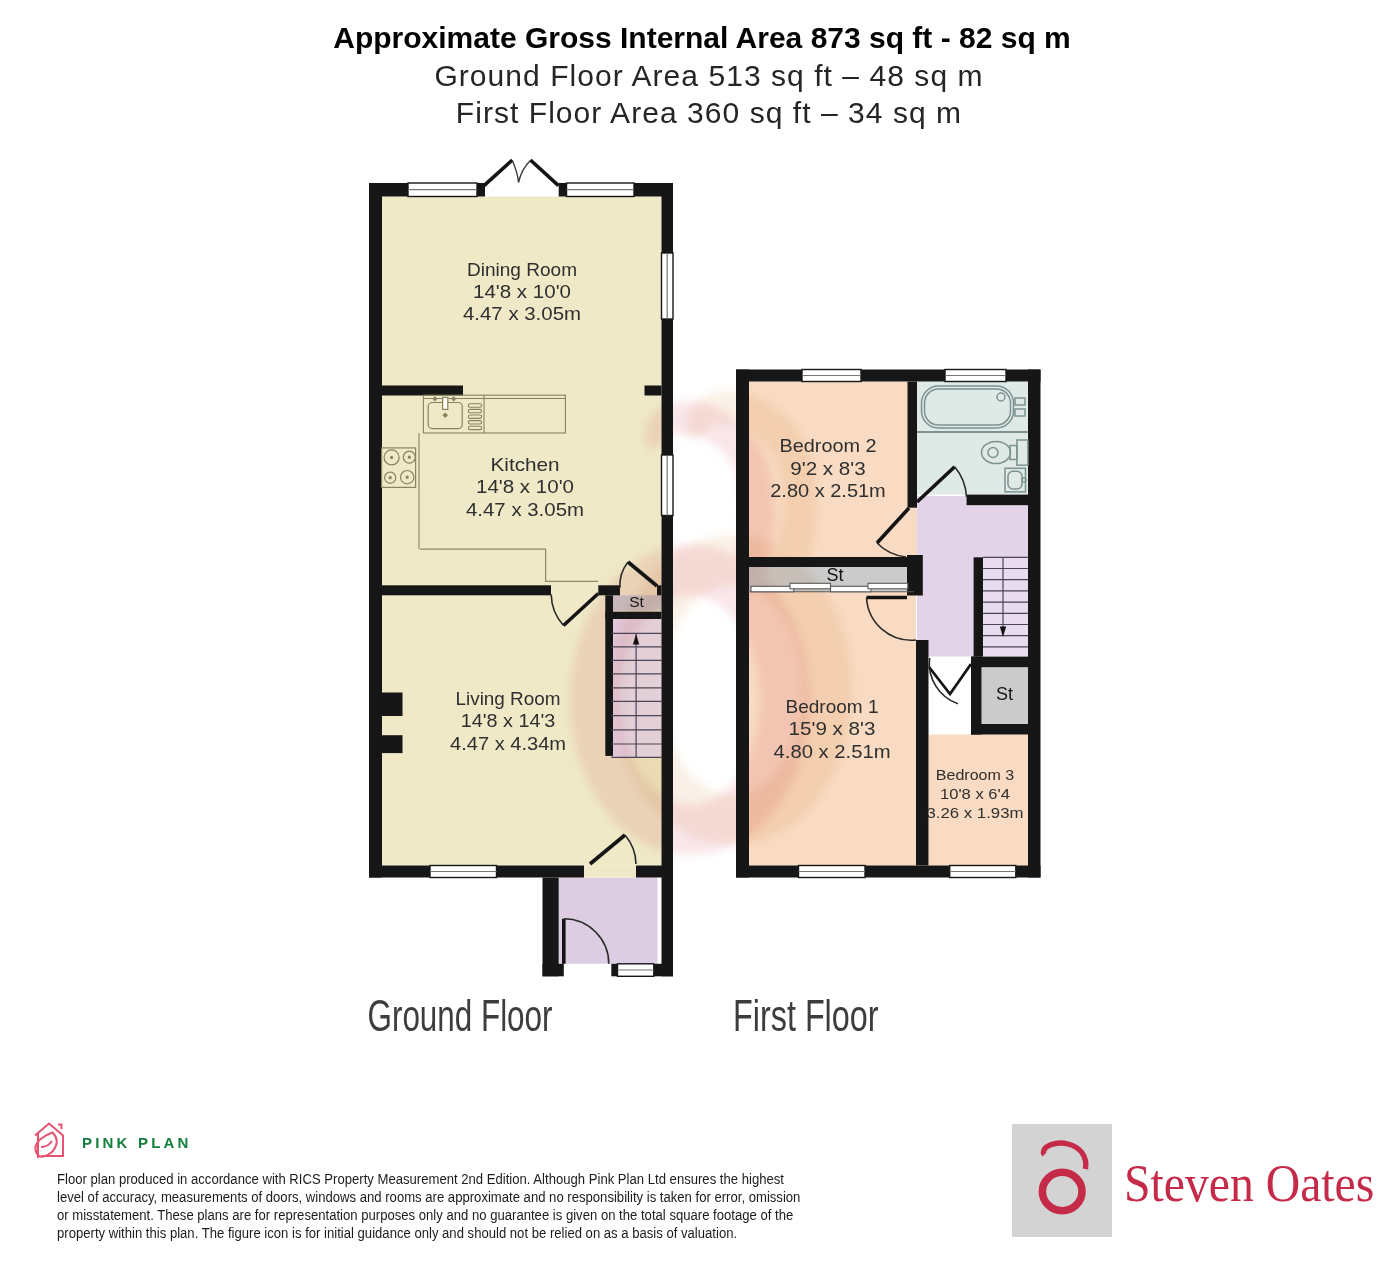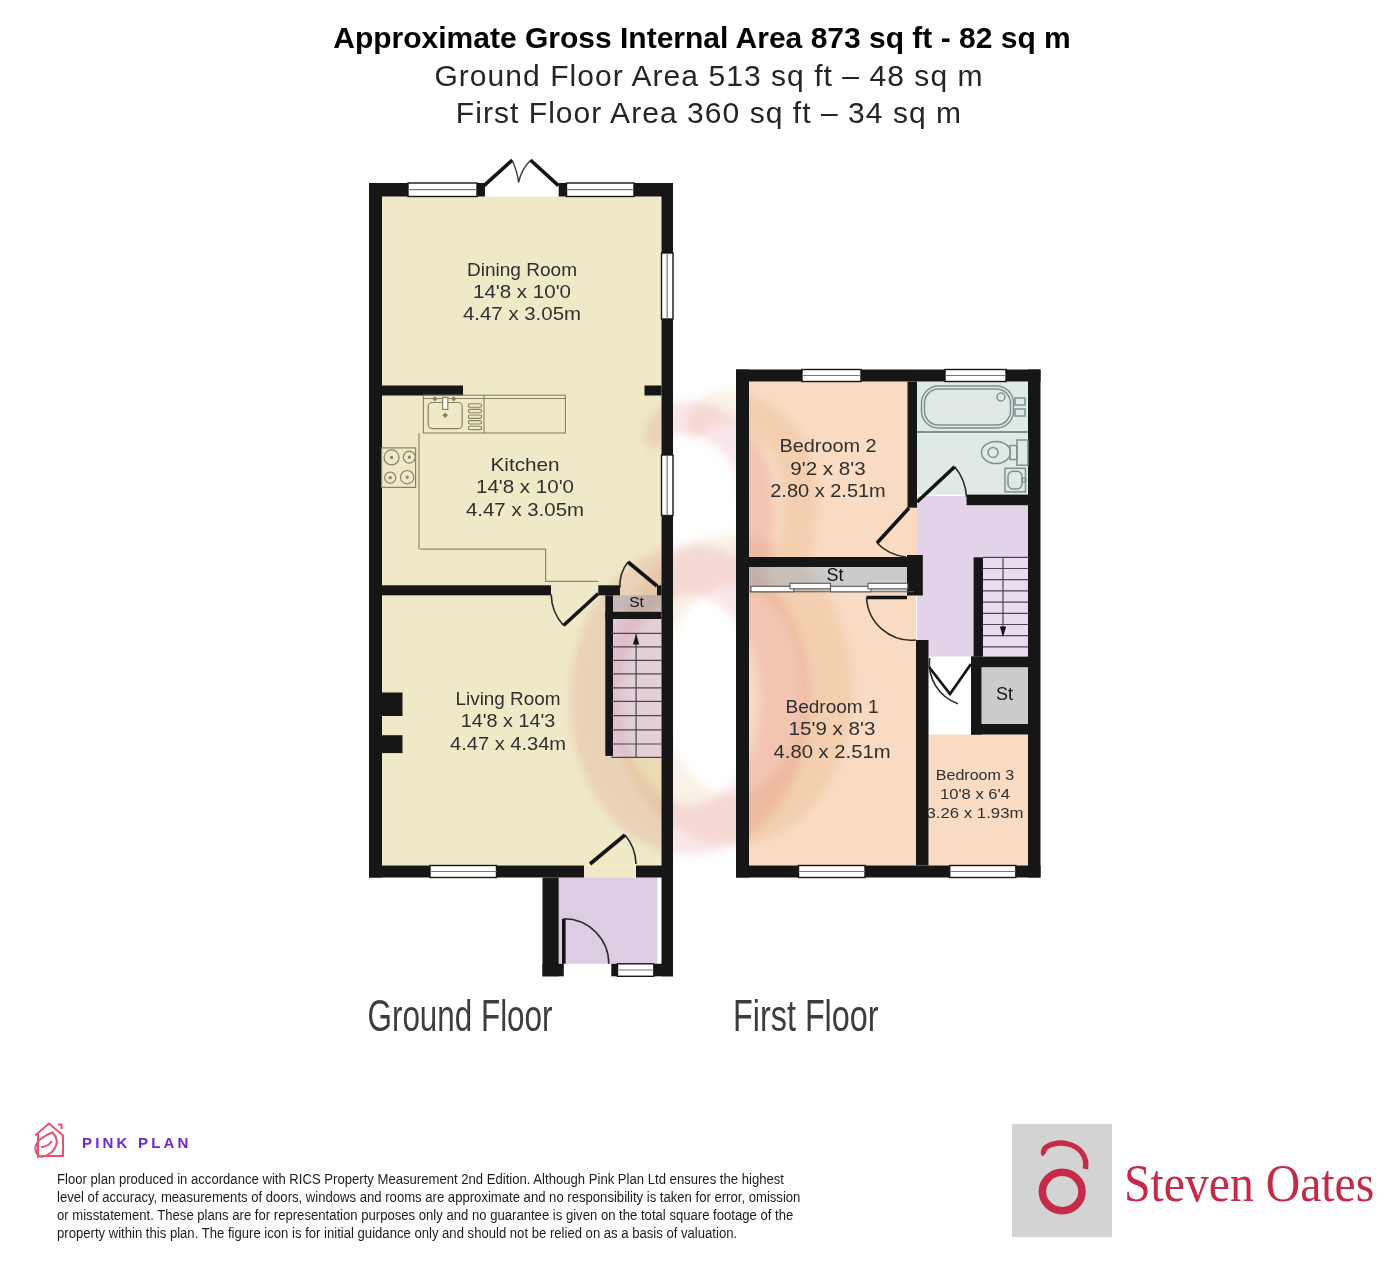--- a/index.html
+++ b/index.html
@@ -444,21 +444,21 @@
 <svg class="abs" style="left:31px;top:1120px;" width="40" height="42" viewBox="0 0 40 42">
   <g fill="none" stroke="#e8516f" stroke-width="2">
     <path d="M4,15.5 L18,3.5 L32,15.5 V36 H11"></path>
     <path d="M27,4.5 h3.5 V9"></path>
     <path d="M7,13 V38"></path>
     <path d="M21.5,12.5 Q30,21 21.5,31.5 Q10,41 5.5,33 Q2,26 9,19.5 Q15,14.5 21.5,12.5 Z"></path>
     <path d="M10,27 Q17,27 21,21"></path>
   </g>
 </svg>
 
-<div class="abs" style="left:82px;top:1134.5px;font-size:15px;line-height:1;font-weight:bold;letter-spacing:3.2px;color:#6d28d9;">PINK PLAN</div>
+<div class="abs" style="left:82px;top:1134.5px;font-size:15px;line-height:1;font-weight:bold;letter-spacing:3.2px;color:#15803d;">PINK PLAN</div>
 
 <div class="abs" style="left:57px;top:1170px;font-size:14px;line-height:18px;color:#1c1c1c;width:1330px;transform:scaleX(0.936);transform-origin:left top;">
 Floor plan produced in accordance with RICS Property Measurement 2nd Edition. Although Pink Plan Ltd ensures the highest<br>
 level of accuracy, measurements of doors, windows and rooms are approximate and no responsibility is taken for error, omission<br>
 or misstatement. These plans are for representation purposes only and no guarantee is given on the total square footage of the<br>
 property within this plan. The figure icon is for initial guidance only and should not be relied on as a basis of valuation.
 </div>
 
 <svg class="abs" style="left:1012px;top:1124px;" width="100" height="113" viewBox="0 0 100 113">
   <rect x="0" y="0" width="100" height="113" fill="#d3d3d3"></rect>

